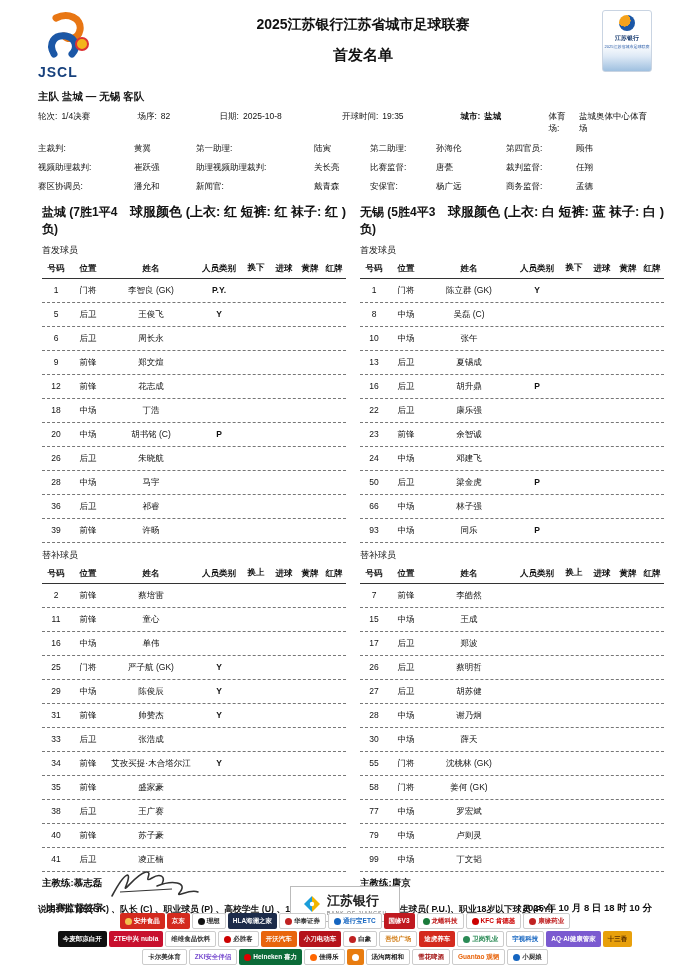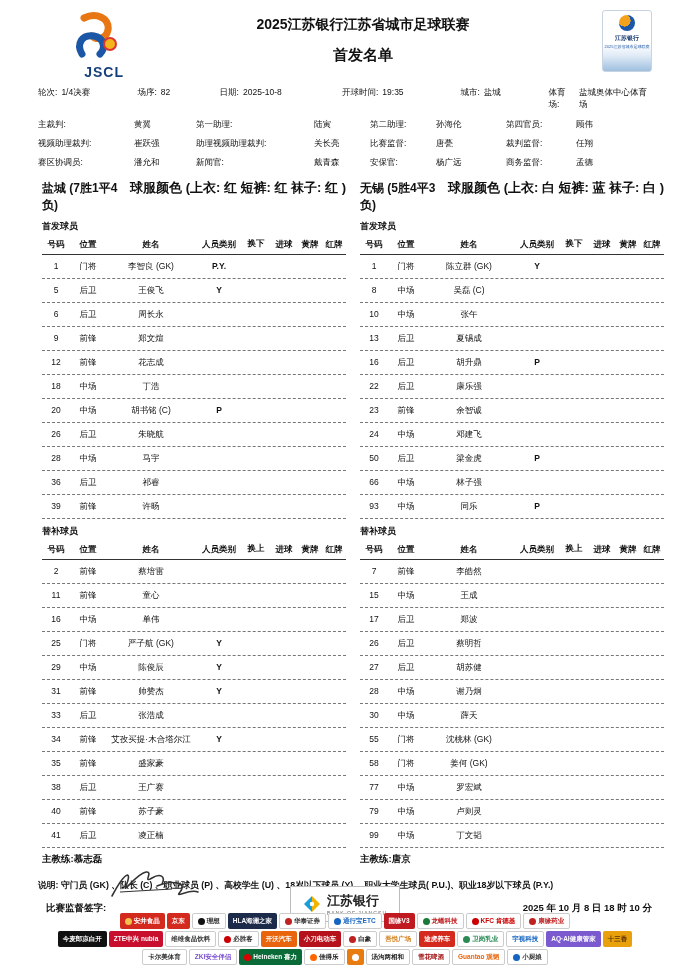--- a/index.html
+++ b/index.html
@@ -1,44 +1,44 @@
 <!DOCTYPE html>
 <html><head>
 <meta charset="utf-8">
 <style>
   html,body{margin:0;padding:0;background:#e9e9e9;}
   .page{width:690px;height:975px;background:#fff;margin:0 auto;position:relative;overflow:hidden;
         font-family:"Liberation Sans",sans-serif;color:#111;}
   
   .header{display:flex;align-items:flex-start;padding:10px 38px 0 38px;}
-  .logo-left{width:86px;text-align:right;}
+  .logo-left{width:86px;text-align:left;}
   .logo-left .jscl{font-weight:bold;color:#16407c;font-size:14px;letter-spacing:1px;margin-top:-2px;}
   .titles{flex:1;text-align:center;padding-top:6px;}
   .title1{font-size:14px;font-weight:bold;}
   .title2{font-size:15px;font-weight:bold;margin-top:12px;}
   .badge{width:50px;height:62px;border:1px solid #c9d4e2;border-radius:3px;background:linear-gradient(#ffffff 55%,#dfeaf6 75%,#9fc0e0);
          display:flex;flex-direction:column;align-items:center;justify-content:flex-start;padding-top:4px;box-sizing:border-box;}
   .badge .crest{width:16px;height:16px;border-radius:50%;background:radial-gradient(circle at 35% 35%,#f5a21b 0 40%,#1b57a6 41% 100%);}
   .badge .b1{font-size:6px;color:#14386e;font-weight:bold;margin-top:3px;}
   .badge .b2{font-size:4px;color:#2a5ca8;margin-top:2px;text-align:center;line-height:1.2;}
   
   .matchup{padding:0 38px;margin-top:10px;font-size:10.5px;font-weight:bold;}
   .inforow{padding:0 38px;margin-top:7px;font-size:8.5px;display:flex;}
   .ipair{display:inline-flex;gap:4px;}
   .ipair:nth-child(1){width:104px;}.ipair:nth-child(2){width:86px;}.ipair:nth-child(3){width:128px;}
-  .ipair:nth-child(4){width:124px;}.ipair:nth-child(5){width:92px;}
+  .ipair:nth-child(4){width:124px;}.ipair:nth-child(5){width:92px;font-weight:bold;}
   .officials{padding:0 38px;margin-top:8px;display:grid;grid-template-columns:96px 62px 118px 56px 66px 70px 70px auto;
              row-gap:7px;font-size:8.5px;}
   
   .teams{display:flex;gap:14px;padding:0 42px;margin-top:10px;}
   .team{width:304px;}
   .team-head{display:flex;justify-content:space-between;align-items:baseline;}
   .team-name{font-size:12px;font-weight:bold;}
   .kit{font-size:13px;font-weight:bold;white-space:nowrap;text-align:center;}
-  .sec-label{font-size:9px;font-weight:bold;margin-top:6px;}
+  .sec-label{font-size:9px;font-weight:normal;margin-top:6px;}
   .tbl{margin-top:2px;}
   .trow{display:flex;align-items:center;border-bottom:1px dashed #777;min-height:23px;font-size:8.5px;line-height:1.15;}
   .thead{border-bottom:1px solid #333;min-height:19px;font-weight:bold;}
   .c{display:inline-block;text-align:center;}
   .c0{width:28px;}.c1{width:36px;}.c2{width:90px;}.c3{width:46px;}.c4{width:28px;font-family:Liberation Mono, monospace;}.c5{width:28px;}.c6{width:24px;}.c7{width:24px;}
   .cat{font-weight:bold;}
   .coach{font-size:9.5px;font-weight:bold;margin-top:5px;}
   .legend{padding:0 38px;margin-top:14px;font-size:8.8px;font-weight:bold;}
   
   .footer{position:absolute;left:0;right:0;top:860;height:115px;top:860px;}
@@ -73,20 +73,21 @@
       <div class="title1">2025江苏银行江苏省城市足球联赛</div>
       <div class="title2">首发名单</div>
     </div>
     <div class="badge">
       <div class="crest"></div>
       <div class="b1">江苏银行</div>
       <div class="b2">2025江苏省城市足球联赛</div>
     </div>
   </div>
 
+  <div class="matchup">主队 盐城 — 无锡 客队</div>
 
   <div class="inforow">
       <span class="ipair">
         <span class="ilab">轮次:</span>
         <span class="ival">1/4决赛</span>
       </span>
       <span class="ipair">
         <span class="ilab">场序:</span>
         <span class="ival">82</span>
       </span>

